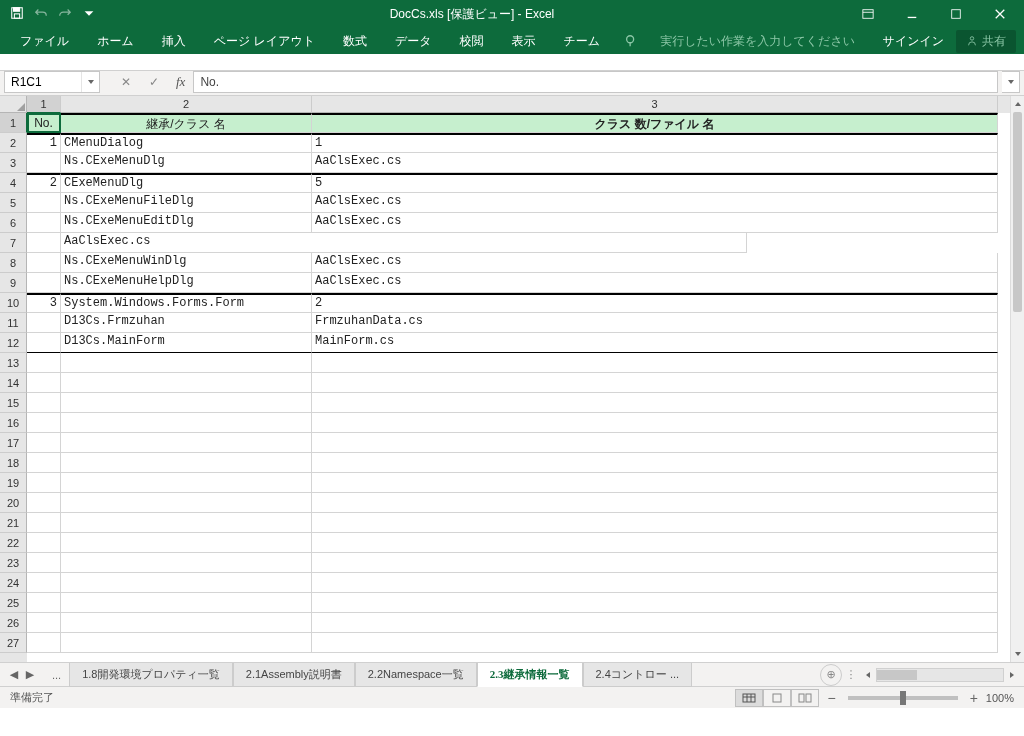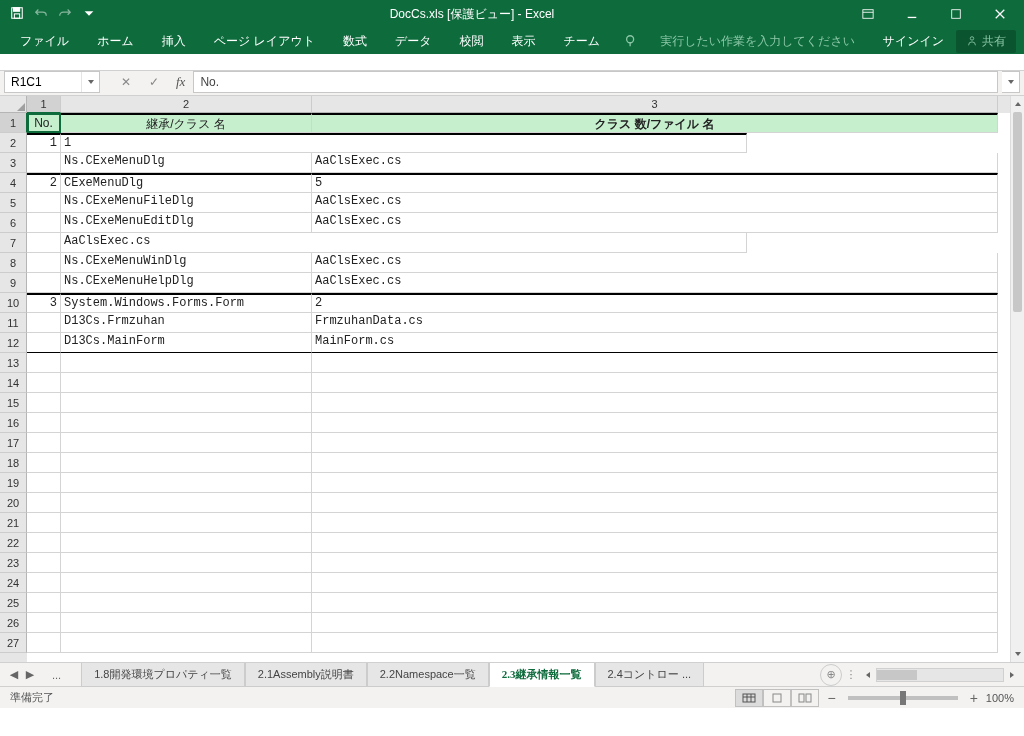--- a/index.html
+++ b/index.html
@@ -42,21 +42,21 @@
 .cell.border-bottom-thin { border-bottom:1px solid #000; }
 .cell.mono { font-family:"Courier New",monospace; font-size:12px; }
 .active-cell { position:absolute; border:2px solid #0d6b3c; pointer-events:none; }
 .vscroll { position:absolute; top:0; right:0; width:14px; bottom:0; background:#f0f0f0; border-left:1px solid #dcdcdc; }
 .vscroll-btn { height:16px; display:flex; align-items:center; justify-content:center; }
 .vscroll-track { position:relative; height:calc(100% - 32px); }
 .vscroll-thumb { position:absolute; left:2px; right:2px; top:0; height:200px; background:#c7c7c7; border-radius:2px; }
 .sheet-tabs-row { height:24px; background:#f3f2f1; border-top:1px solid #d0d0d0; display:flex; align-items:center; font-size:11px; }
 .tab-nav { display:flex; gap:4px; padding:0 8px; color:#666; }
 .tab-nav div { width:12px; text-align:center; }
-.sheet-tabs { display:flex; margin-left:12px; flex:1; overflow:hidden; }
+.sheet-tabs { display:flex; margin-left:0; flex:1; overflow:hidden; }
 .sheet-tab { padding:4px 12px; border:1px solid #ccc; border-top:none; background:#e6e6e6; color:#444; font-size:11px; white-space:nowrap; }
 .sheet-tab.active { background:#fff; color:#0d6b3c; border-bottom:1px solid #fff; font-weight:bold;font-family:Liberation Serif, serif; }
 .new-sheet { width:22px; height:22px; border:1px solid #ccc; border-radius:50%; display:flex; align-items:center; justify-content:center; margin-left:6px; color:#888; }
 .hscroll-area { display:flex; align-items:center; width:160px; margin-right:4px; }
 .hscroll-btn { width:16px; height:16px; display:flex; align-items:center; justify-content:center; }
 .hscroll-track { flex:1; height:14px; background:#e6e6e6; position:relative; border:1px solid #d0d0d0; }
 .hscroll-thumb { position:absolute; top:1px; bottom:1px; left:0; width:40px; background:#c7c7c7; }
 .statusbar { height:22px; background:#f3f2f1; border-top:1px solid #d0d0d0; display:flex; align-items:center; font-size:11px; color:#555; padding:0 10px; }
 .status-right { margin-left:auto; display:flex; align-items:center; gap:8px; }
 .view-btns { display:flex; }
@@ -204,20 +204,21 @@
       <div class="row-h">27</div>
     </div>
   <div class="cells" id="cells">
       <div class="row">
         <div class="cell header-cell border-top-thick" style="width: 34px;">No.</div>
         <div class="cell header-cell border-top-thick" style="width: 251px;">継承/クラス 名</div>
         <div class="cell header-cell border-top-thick" style="width: 686px; font-weight: bold;">クラス 数/ファイル 名</div>
       </div>
       <div class="row">
         <div class="cell border-top-thick no-col mono" style="width: 34px;">1</div>
+        <div class="cell border-top-thick mono" style="width: 251px;">CMenuDialog</div>
         <div class="cell border-top-thick mono" style="width: 686px;">1</div>
       </div>
       <div class="row">
         <div class="cell no-col mono" style="width: 34px;"></div>
         <div class="cell mono" style="width: 251px;">Ns.CExeMenuDlg</div>
         <div class="cell mono" style="width: 686px;">AaClsExec.cs</div>
       </div>
       <div class="row">
         <div class="cell border-top-thick no-col mono" style="width: 34px;">2</div>
         <div class="cell border-top-thick mono" style="width: 251px;">CExeMenuDlg</div>

